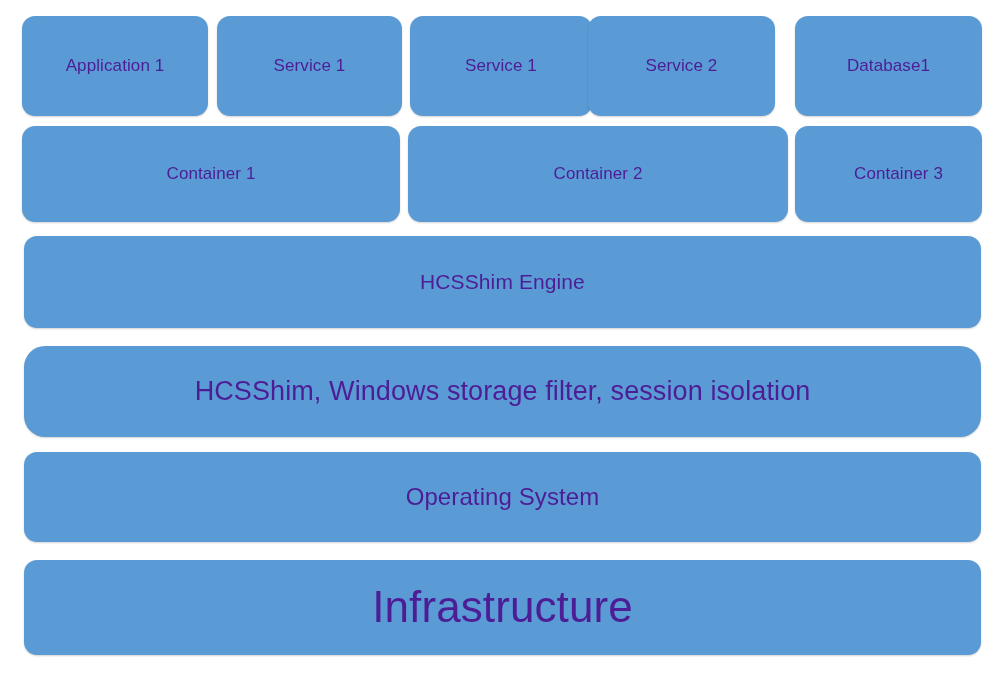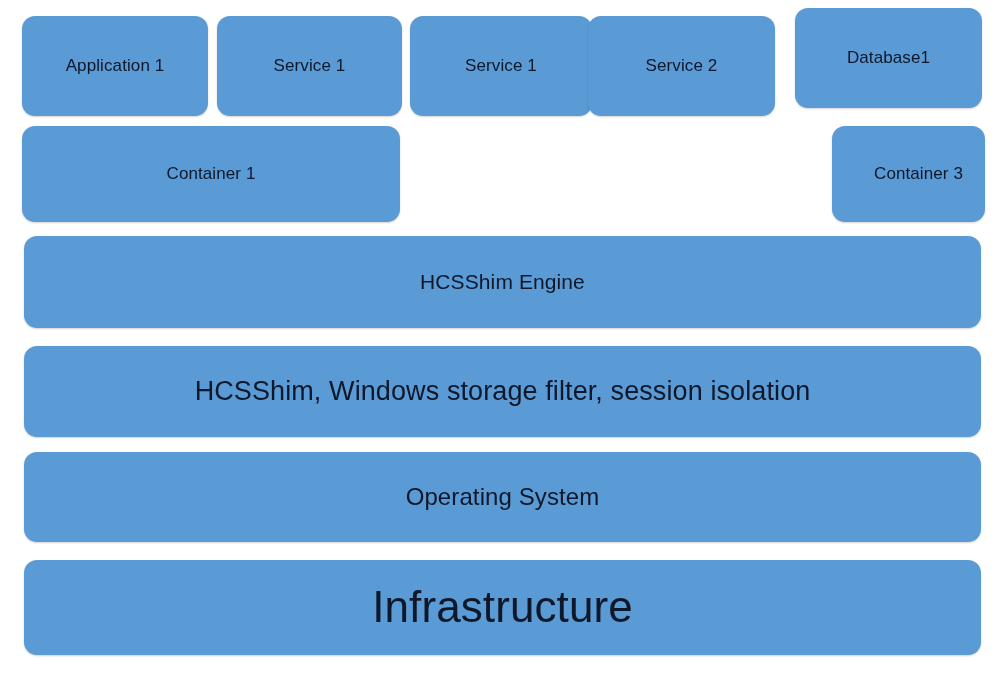--- a/index.html
+++ b/index.html
@@ -16,54 +16,55 @@
   #diagram {
     position: relative;
     width: 1000px;
     height: 675px;
     background: #ffffff;
   }
   .box {
     position: absolute;
     box-sizing: border-box;
     background: #5B9BD5;
-    color: #0f172a;
+    color: #4c1d95;
     border-radius: 13px;
     display: flex;
     align-items: center;
     justify-content: center;
     text-align: center;
     line-height: 1.15;
     font-weight: 400;
     letter-spacing: 0.1px;
     box-shadow: 0 1px 2px rgba(0,0,0,0.18);
     -webkit-font-smoothing: antialiased;
     overflow: hidden;
     white-space: nowrap;
   }
   .tier-app   { font-size: 17px; }
   .tier-cont  { font-size: 17px; }
   .tier-eng   { font-size: 21px; }
-  .tier-shim  { font-size: 27px; }
+  .tier-shim  { font-size: 27px; border-radius: 21px; }
   .tier-os    { font-size: 24px; }
   .tier-infra { font-size: 44px; }
 </style>
 </head>
 <body>
 
 <div id="diagram">
 
   <div class="box tier-app" style="left:22px;  top:16px;  width:186px; height:100px;">Application 1</div>
   <div class="box tier-app" style="left:217px; top:16px;  width:185px; height:100px;">Service 1</div>
   <div class="box tier-app" style="left:410px; top:16px;  width:182px; height:100px;">Service 1</div>
   <div class="box tier-app" style="left:588px; top:16px;  width:187px; height:100px;">Service 2</div>
-  <div class="box tier-app" style="left:795px; top:8px;  width:187px; height:100px;">Database1</div>
+  <div class="box tier-app" style="left:795px; top:16px;  width:187px; height:100px;">Database1</div>
 
   <div class="box tier-cont" style="left:22px;  top:126px; width:378px; height:96px;">Container 1</div>
-  <div class="box tier-cont" style="left:832px; top:126px; width:153px; height:96px;padding-left:20px;">Container 3</div>
+  <div class="box tier-cont" style="left:408px; top:126px; width:380px; height:96px;">Container 2</div>
+  <div class="box tier-cont" style="left:795px; top:126px; width:187px; height:96px;padding-left:20px;">Container 3</div>
 
   <div class="box tier-eng" style="left:24px; top:236px; width:957px; height:92px;">HCSShim Engine</div>
 
   <div class="box tier-shim" style="left:24px; top:346px; width:957px; height:91px;">HCSShim, Windows storage filter, session isolation</div>
 
   <div class="box tier-os" style="left:24px; top:452px; width:957px; height:90px;">Operating System</div>
 
   <div class="box tier-infra" style="left:24px; top:560px; width:957px; height:95px;">Infrastructure</div>
 
 </div>

